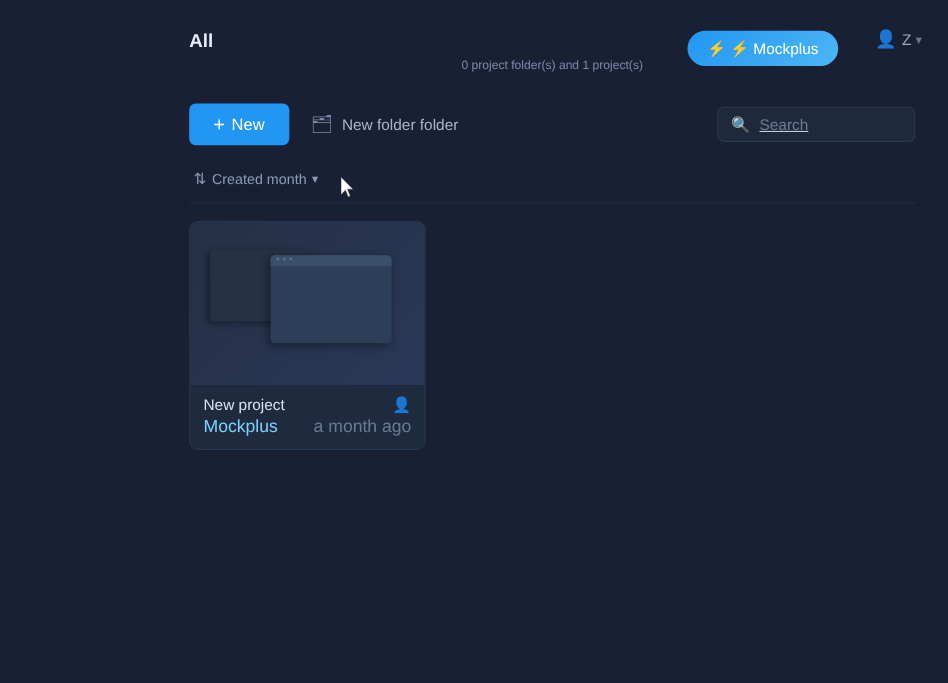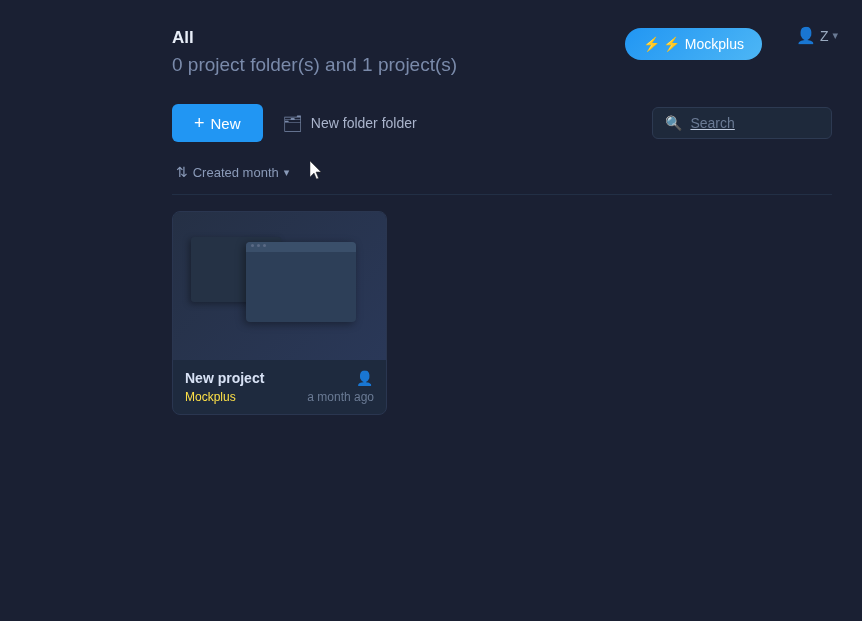--- a/index.html
+++ b/index.html
@@ -20,23 +20,24 @@
     }
 
     .page-title {
       font-size: 17px;
       font-weight: 600;
       color: #e8eef8;
       margin-bottom: 6px;
     }
 
     .subtitle {
-      font-size: 19px;
+      font-size: 11px;
       color: #7a8aaa;
       margin-bottom: 28px;
+      text-align: center;
     }
 
     .toolbar {
       display: flex;
       align-items: center;
       gap: 16px;
       margin-bottom: 20px;
     }
 
     .btn-new {
@@ -220,42 +221,42 @@
     }
 
     .card-info-row {
       display: flex;
       align-items: center;
       justify-content: space-between;
     }
 
     .card-name {
       font-size: 14px;
-      font-weight: 700;
+      font-weight: 400;
       color: #d8e2f5;
     }
 
     .card-user-icon {
       color: #7a8aaa;
       font-size: 14px;
     }
 
     .card-meta-row {
       display: flex;
       align-items: center;
       justify-content: space-between;
     }
 
     .card-owner {
-      font-size: 12px;
-      color: #fde047;
+      font-size: 16px;
+      color: #7dd3fc;
     }
 
     .card-time {
-      font-size: 12px;
+      font-size: 16px;
       color: #6a7a94;
     }
 
     
     .upgrade-btn {
       position: absolute;
       top: 28px;
       right: 100px;
       background: linear-gradient(135deg, #2196f3, #4db6f5);
       color: #fff;

